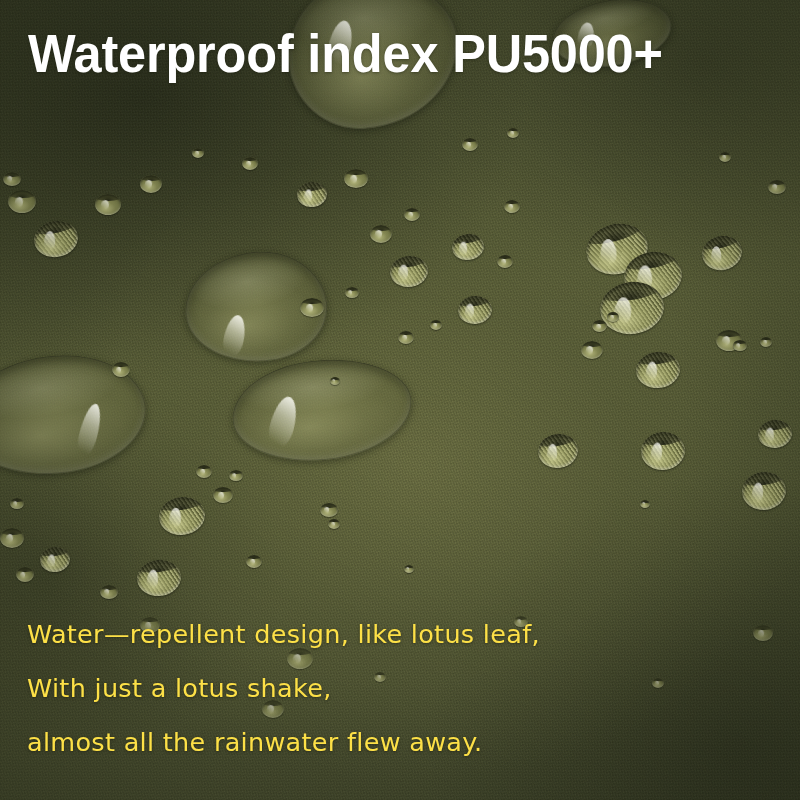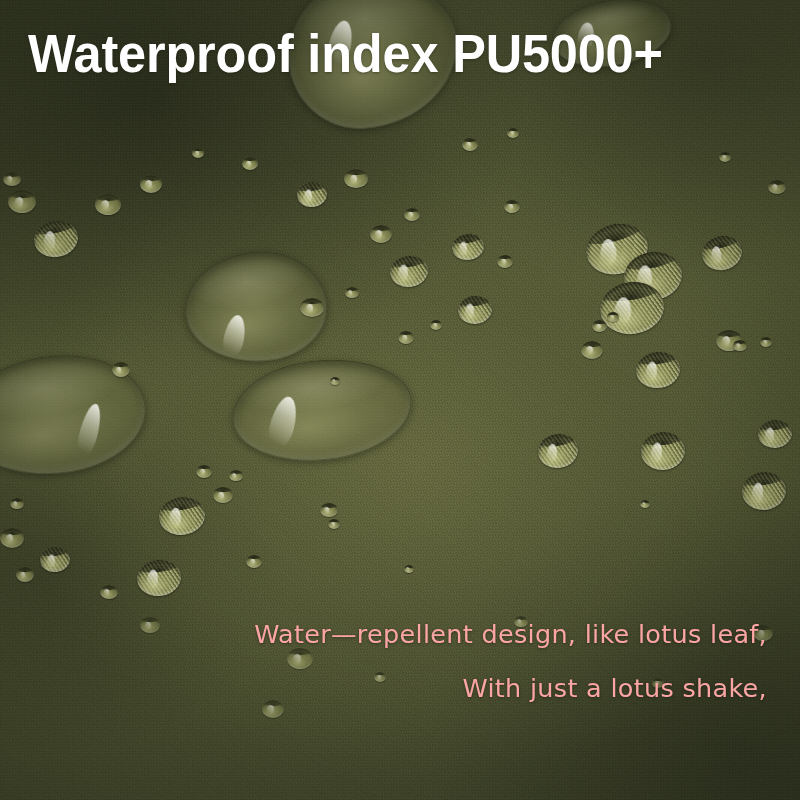--- a/index.html
+++ b/index.html
@@ -12,21 +12,20 @@
   }
 
   
   #promo-banner {
     position: relative;
     width: 800px;
     height: 800px;
     overflow: hidden;
     background: #4a4f2e;
     user-select: none;
-    text-align: right;
   }
 
   
   .fabric-base {
     position: absolute;
     inset: 0;
     background:
       radial-gradient(ellipse 70% 55% at 52% 58%, rgba(122,124,74,0.55) 0%, rgba(100,103,60,0.28) 38%, rgba(0,0,0,0) 72%),
       radial-gradient(ellipse 60% 45% at 18% 12%, rgba(30,34,20,0.72) 0%, rgba(30,34,20,0.25) 55%, rgba(0,0,0,0) 80%),
       radial-gradient(ellipse 55% 50% at 92% 94%, rgba(36,40,24,0.55) 0%, rgba(0,0,0,0) 70%),
@@ -171,21 +170,21 @@
     text-shadow: 0 1px 3px rgba(24,28,14,0.45);
   }
 
   .caption-block {
     position: absolute;
     left: 27px;
     top: 607px;
     width: 740px;
   }
   .caption-line {
-    color: #fca5a5;
+    color: #fde047;
     font-family: "DejaVu Sans", sans-serif;
     font-size: 25.5px;
     font-weight: normal;
     letter-spacing: 0.3px;
     line-height: 54px;
     white-space: nowrap;
     text-shadow: 0 1px 3px rgba(22,26,14,0.55);
   }
 </style>
 </head>
@@ -288,15 +287,16 @@
       <div class="bead tiny" style="left: 640px; top: 500px; width: 10px; height: 8px; transform: rotate(0deg);"></div>
     </div>
 
   <div class="vignette"></div>
 
   <div class="headline">Waterproof index PU5000+</div>
 
   <div class="caption-block">
     <div class="caption-line">Water—repellent design, like lotus leaf,</div>
     <div class="caption-line">With just a lotus shake,</div>
+    <div class="caption-line">almost all the rainwater flew away.</div>
   </div>
 
 </div>
 
 </body></html>

